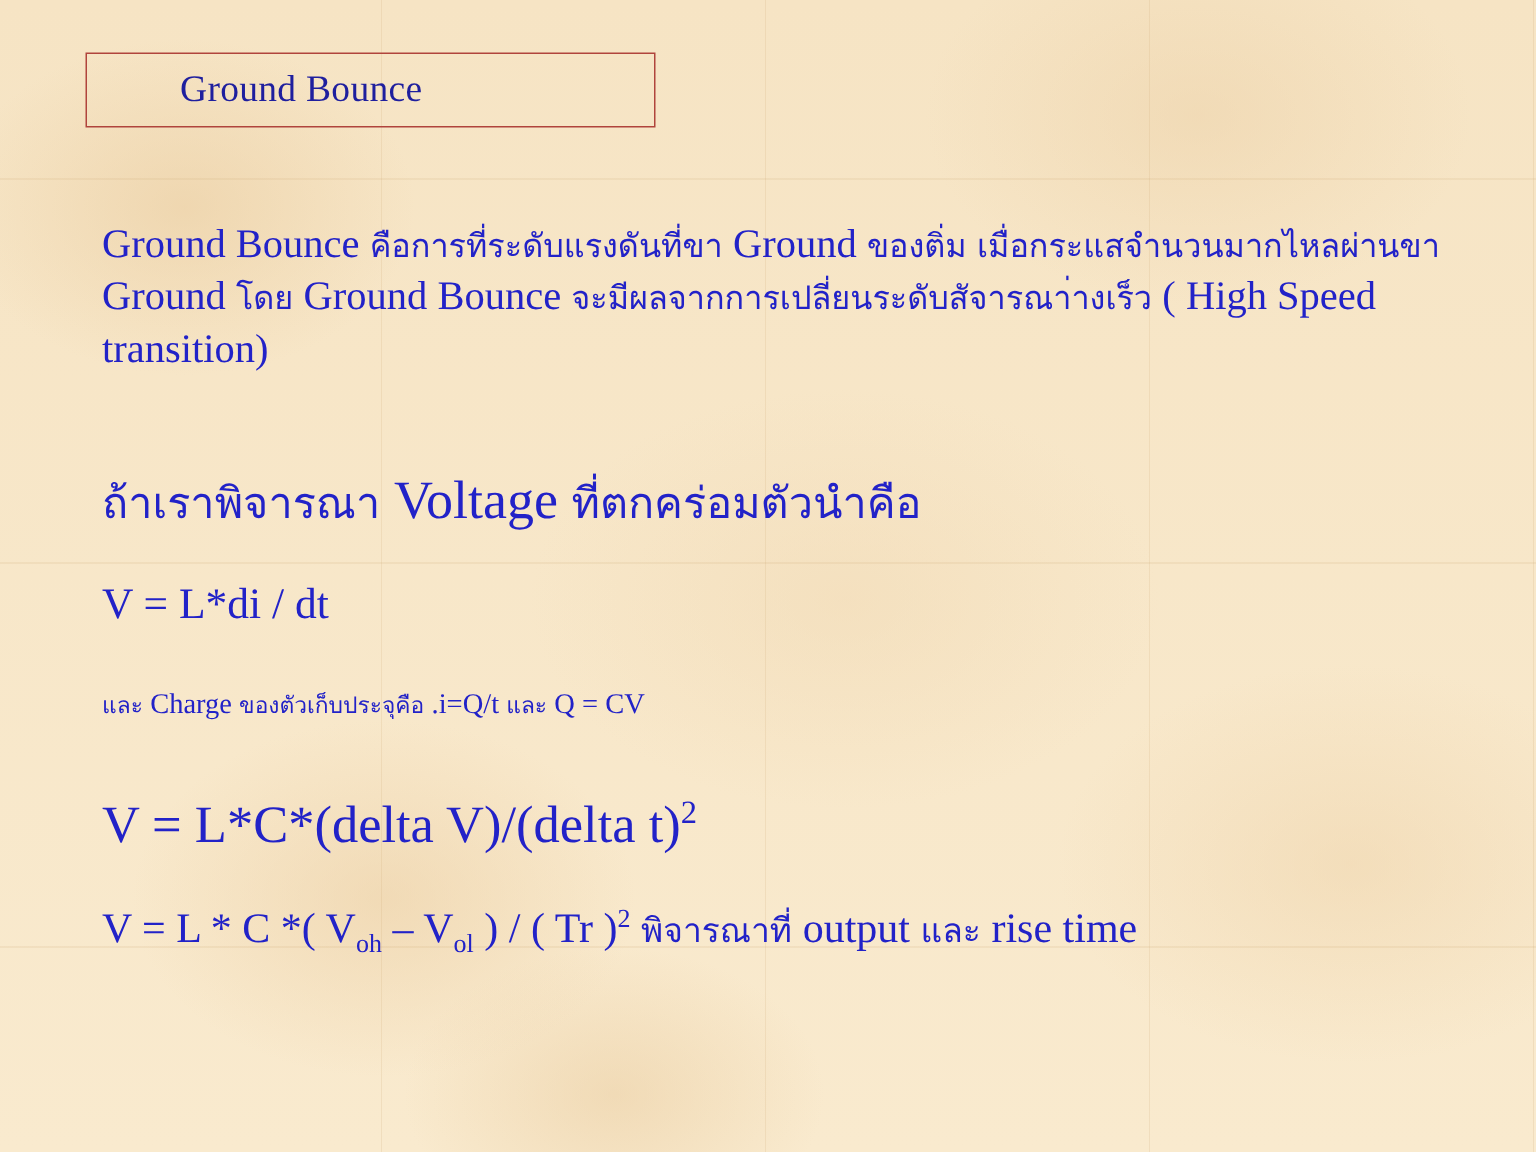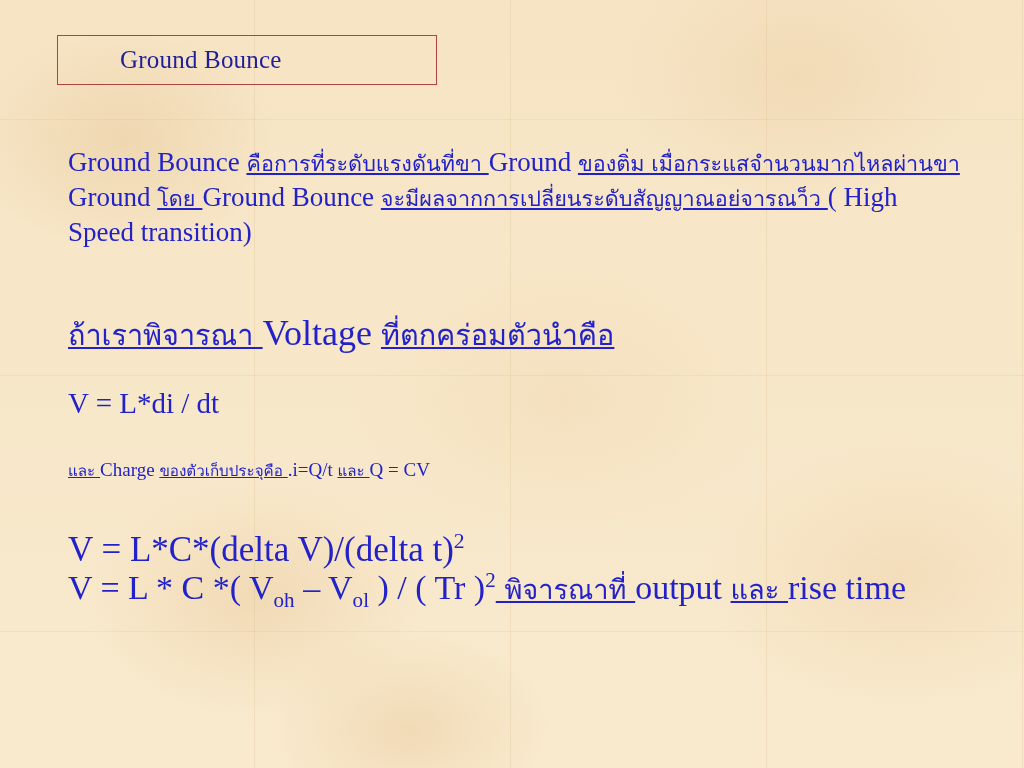--- a/index.html
+++ b/index.html
@@ -68,21 +68,20 @@
   .body-block {
     position: absolute;
     color: #2222c8;
     font-family: "Liberation Serif", serif;
     line-height: 1.30;
   }
   .thai {
     font-family: "DejaVu Sans", sans-serif;
     font-size: 0.80em;
     letter-spacing: 0;
-    text-decoration: underline;
   }
   #para1 {
     left: 68px;
     top: 145px;
     width: 900px;
     font-size: 27px;
   }
   #para2 {
     left: 68px;
     top: 310px;
@@ -102,23 +101,23 @@
     font-size: 19px;
   }
   #eq2 {
     left: 68px;
     top: 527px;
     width: 900px;
     font-size: 35px;
   }
   #eq3 {
     left: 68px;
-    top: 566px;
+    top: 602px;
     width: 900px;
-    font-size: 34px;
+    font-size: 28px;
   }
   sup {
     font-size: 0.62em;
     vertical-align: super;
   }
   sub {
     font-size: 0.62em;
     vertical-align: sub;
   }
 </style>
@@ -127,21 +126,21 @@
 
 <div id="slide-bg"></div>
 
 <div class="content">
 
   <div id="title-box">
     <span id="title-text">Ground Bounce</span>
   </div>
 
   <div class="body-block" id="para1">
-    <span>Ground Bounce </span><span class="thai">คือการที่ระดับแรงดันที่ขา </span><span>Ground </span><span class="thai">ของติ่ม เมื่อกระแสจำนวนมากไหลผ่านขา </span><span>Ground </span><span class="thai">โดย </span><span>Ground Bounce </span><span class="thai">จะมีผลจากการเปลี่ยนระดับสัญญาณอย่จารณา็ว </span><span>( High Speed transition)</span>
+    <span>Ground Bounce </span><span class="thai">คือการที่ระดับแรงดันที่ขา </span><span>Ground </span><span class="thai">ของติ่ม เมื่อกระแสจำนวนมากไหลผ่านขา </span><span>Ground </span><span class="thai">โดย </span><span>Ground Bounce </span><span class="thai">จะมีผลจากการเปลี่ยนระดับสัจารณา่างเร็ว </span><span>( High Speed transition)</span>
   </div>
 
   <div class="body-block" id="para2">
     <span class="thai">ถ้าเราพิจารณา </span><span>Voltage </span><span class="thai">ที่ตกคร่อมตัวนำคือ</span>
   </div>
 
   <div class="body-block" id="eq1">V = L*di / dt</div>
 
   <div class="body-block" id="para3">
     <span class="thai">และ </span><span>Charge </span><span class="thai">ของตัวเก็บประจุคือ </span><span>.i=Q/t </span><span class="thai">และ </span><span>Q = CV</span>

